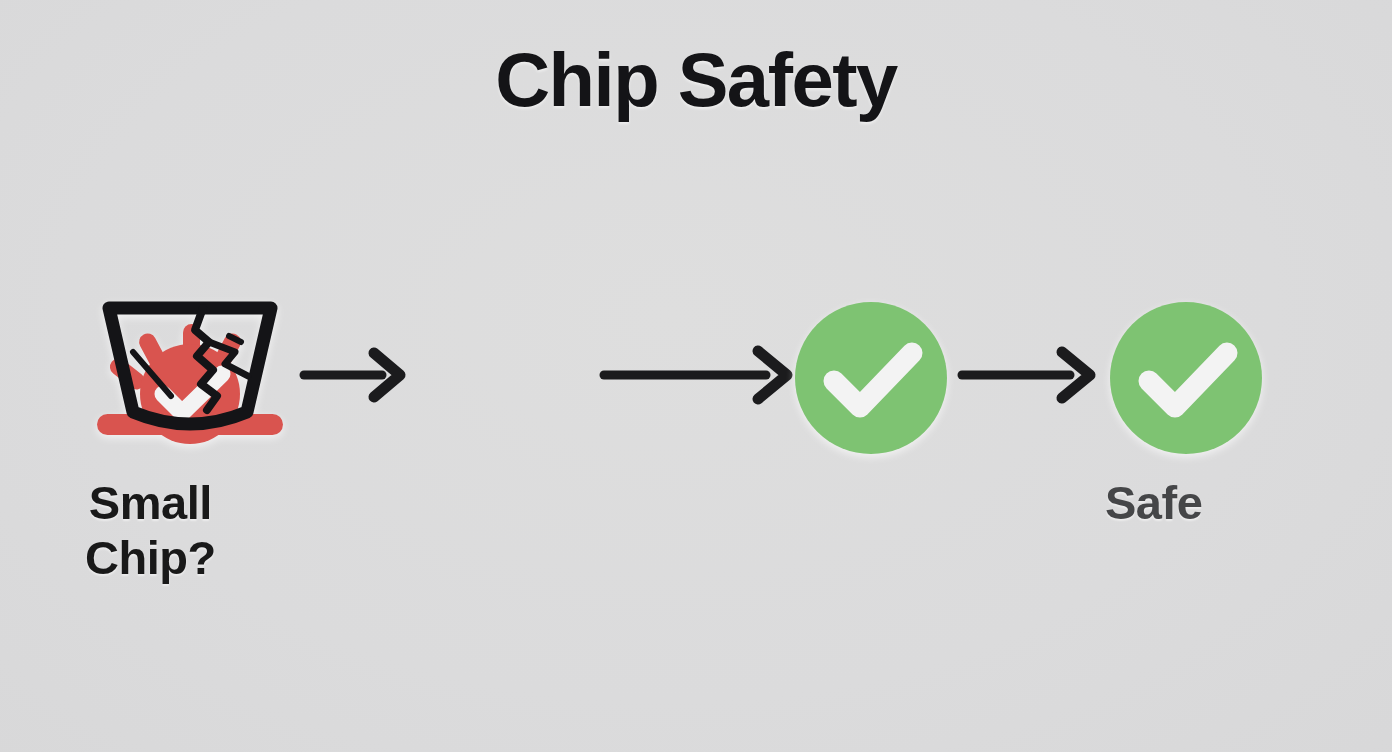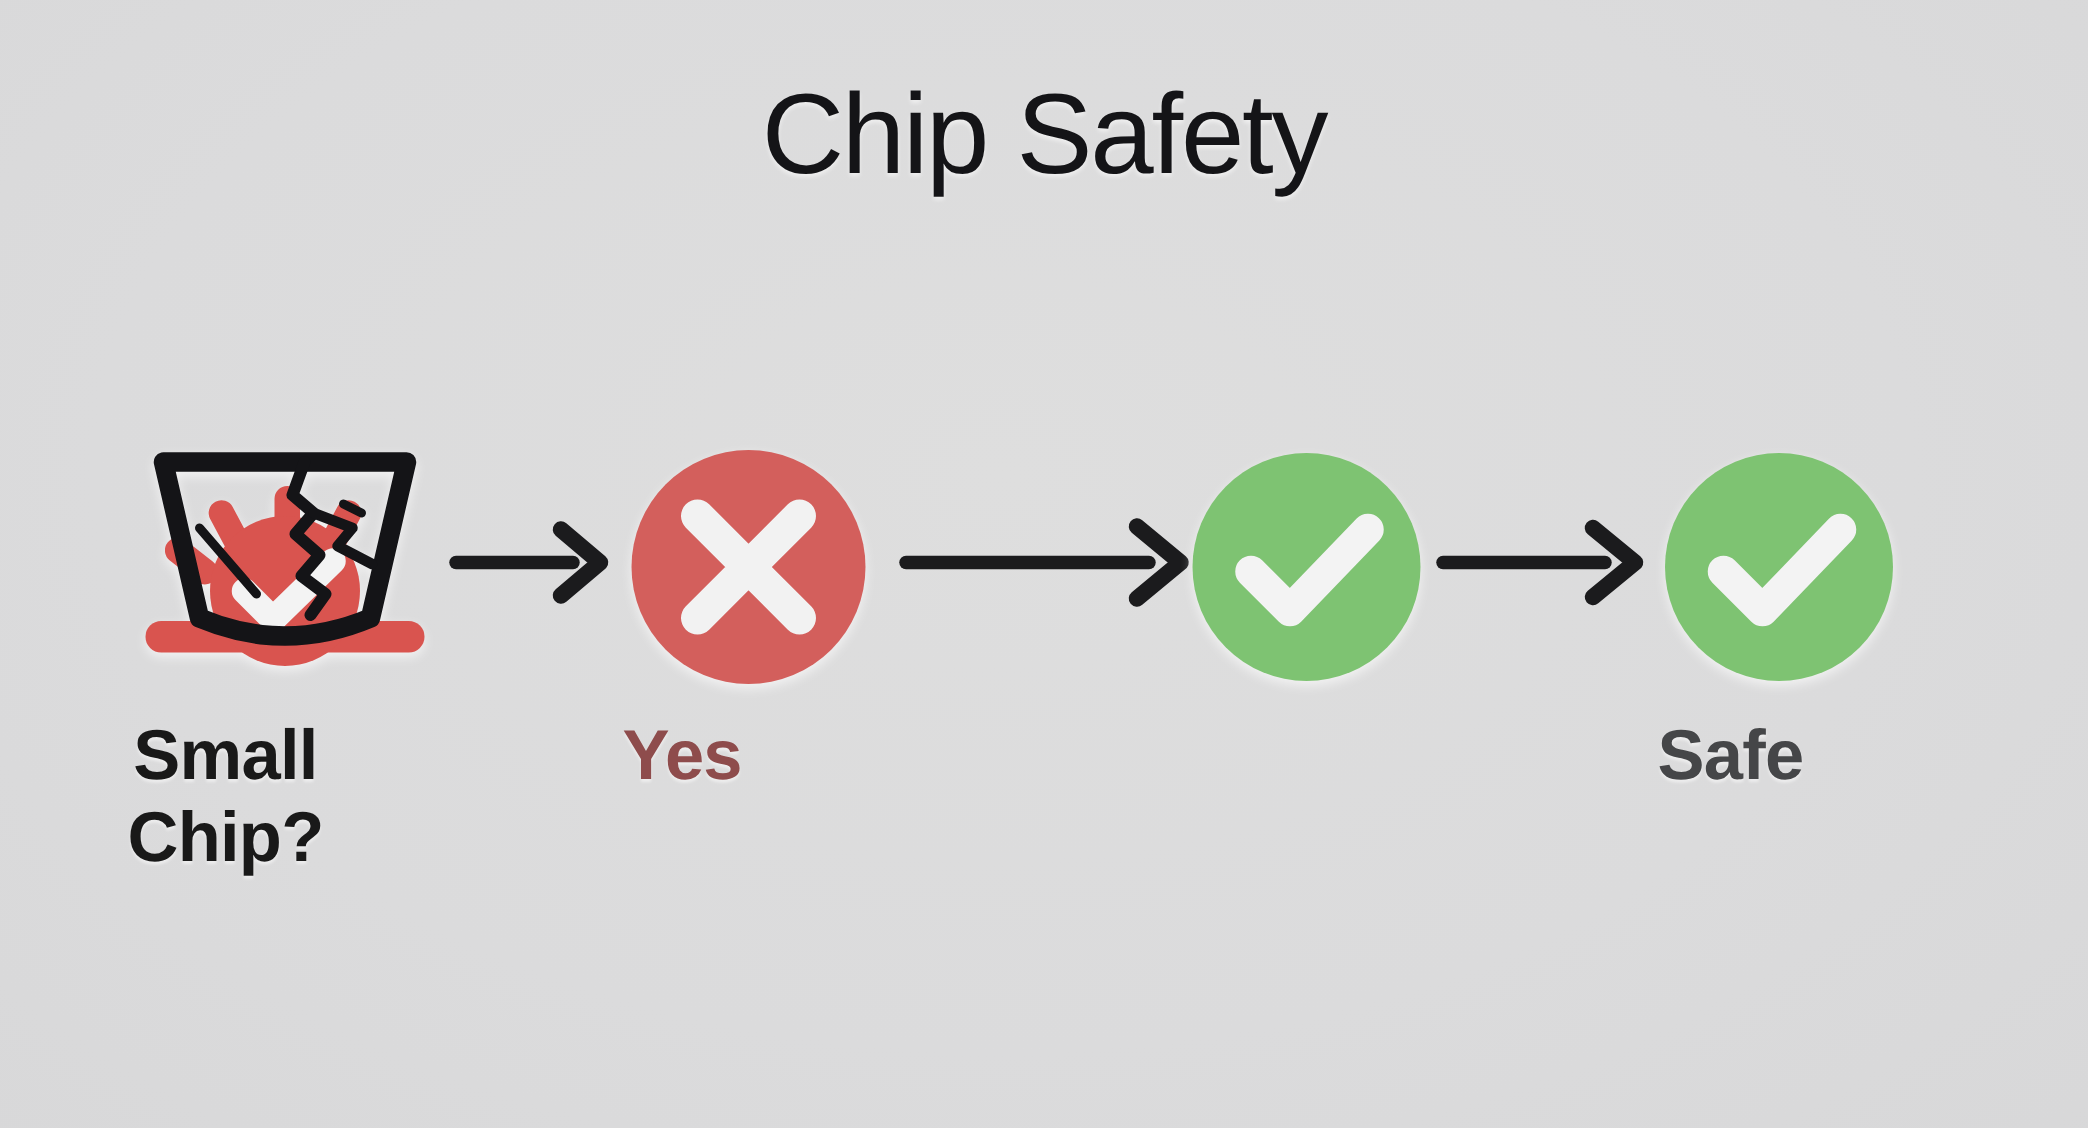--- a/index.html
+++ b/index.html
@@ -18,26 +18,26 @@
     position: relative;
     width: 1392px;
     height: 752px;
     background:
       radial-gradient(ellipse 1100px 700px at 48% 42%, #dedede 0%, #dbdbdc 55%, #d7d7d8 100%);
   }
 
   
   .title {
     position: absolute;
-    top: 52px;
+    top: 42px;
     left: 0;
     width: 1392px;
     text-align: center;
     font-size: 76px;
-    font-weight: normal;
+    font-weight: bold;
     letter-spacing: -1.5px;
     color: #141417;
     line-height: 1;
     text-shadow: 0 2px 3px rgba(255,255,255,0.55);
   }
 
   
   .flow {
     position: absolute;
     top: 290px;
@@ -134,29 +134,20 @@
 Chip?</div>
     </div>
 
     <div class="arrow" id="arrow-0">
       <svg viewBox="0 0 110 60" preserveAspectRatio="none">
         <line x1="4" y1="30" x2="82" y2="30" stroke="#1b1b1d" stroke-width="9" stroke-linecap="round"></line>
         <polyline points="74,8 100,30 74,52" fill="none" stroke="#1b1b1d" stroke-width="11" stroke-linecap="round" stroke-linejoin="round"></polyline>
       </svg>
     </div>
 
-    <div class="node" id="node-1">
-      <div class="node-art">
-        <svg width="168" height="168" viewBox="0 0 168 168" class="soft-shadow" aria-hidden="true">
-          <circle cx="84" cy="84" r="78" fill="#d35f5c"></circle>
-          <path d="M50 50 L118 118 M118 50 L50 118" fill="none" stroke="#f2f2f2" stroke-width="22" stroke-linecap="round"></path>
-        </svg>
-      </div>
-      <div class="node-label label-red">Yes</div>
-    </div>
 
     <div class="arrow" id="arrow-1">
       <svg viewBox="0 0 195 60" preserveAspectRatio="none">
         <line x1="4" y1="30" x2="166" y2="30" stroke="#1b1b1d" stroke-width="9" stroke-linecap="round"></line>
         <polyline points="158,6 187,30 158,54" fill="none" stroke="#1b1b1d" stroke-width="11" stroke-linecap="round" stroke-linejoin="round"></polyline>
       </svg>
     </div>
 
     <div class="node" id="node-2">
       <div class="node-art">

